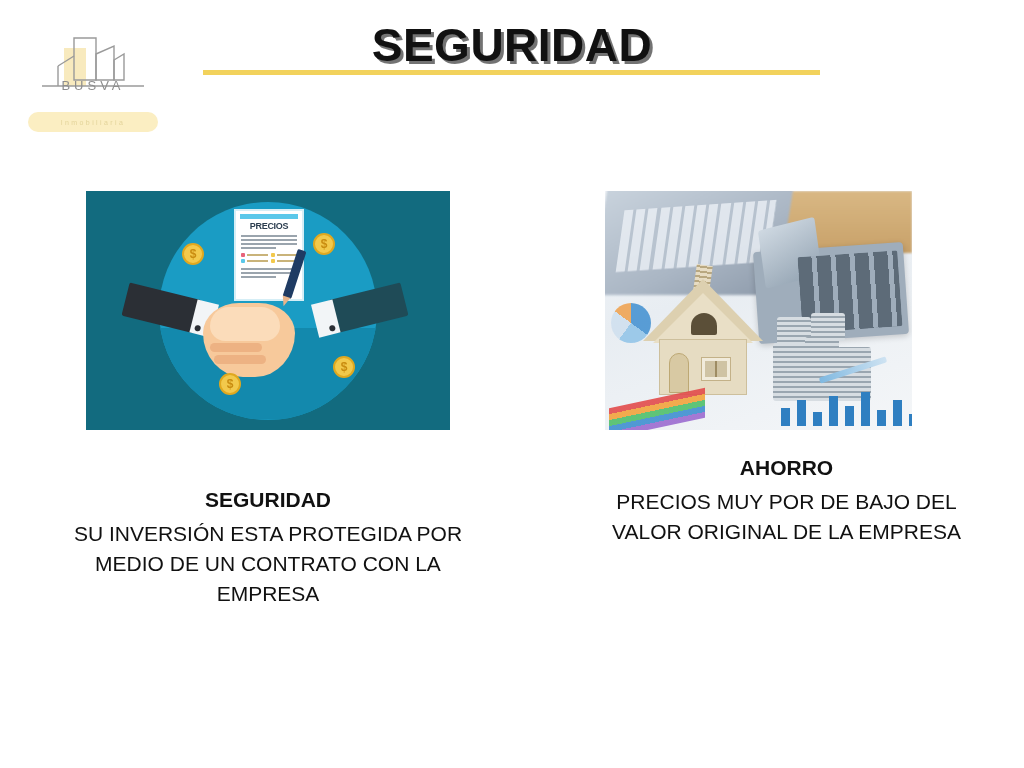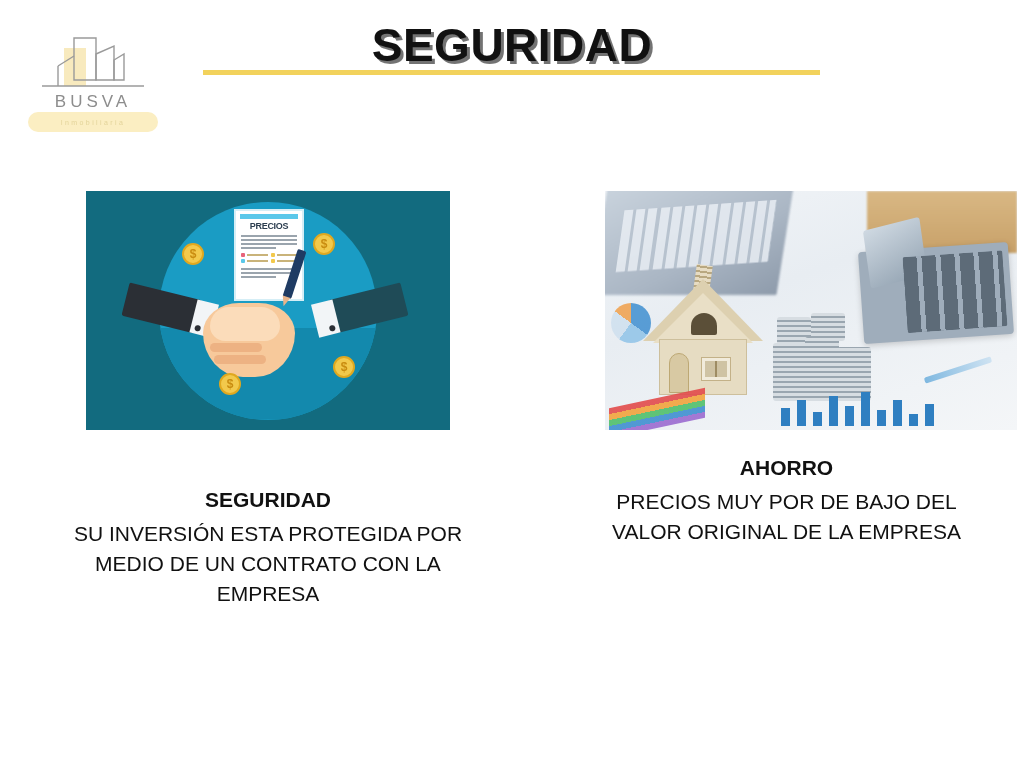--- a/index.html
+++ b/index.html
@@ -28,24 +28,24 @@
   .logo-mark {
     position: absolute;
     left: 0;
     top: 0;
     width: 130px;
     height: 62px;
   }
   .logo-name {
     position: absolute;
     left: 0;
-    top: 60px;
+    top: 46px;
     width: 130px;
     text-align: center;
-    font-size: 17px;
+    font-size: 13px;
     letter-spacing: 4px;
     font-weight: 400;
     color: #8d8d8d;
   }
   .logo-sub-wrap {
     position: absolute;
     left: 0;
     top: 80px;
     width: 130px;
     height: 20px;
@@ -83,21 +83,21 @@
     height: 5px;
     background: #f2d25c;
   }
 
   
   .card {
     position: absolute;
     top: 191px;
   }
   .card-left  { left: 86px;  width: 364px; }
-  .card-right { left: 605px; width: 412px; }
+  .card-right { left: 605px; width: 307px; }
 
   .media {
     width: 100%;
     height: 239px;
     position: relative;
     overflow: hidden;
   }
 
   .caption {
     position: absolute;

